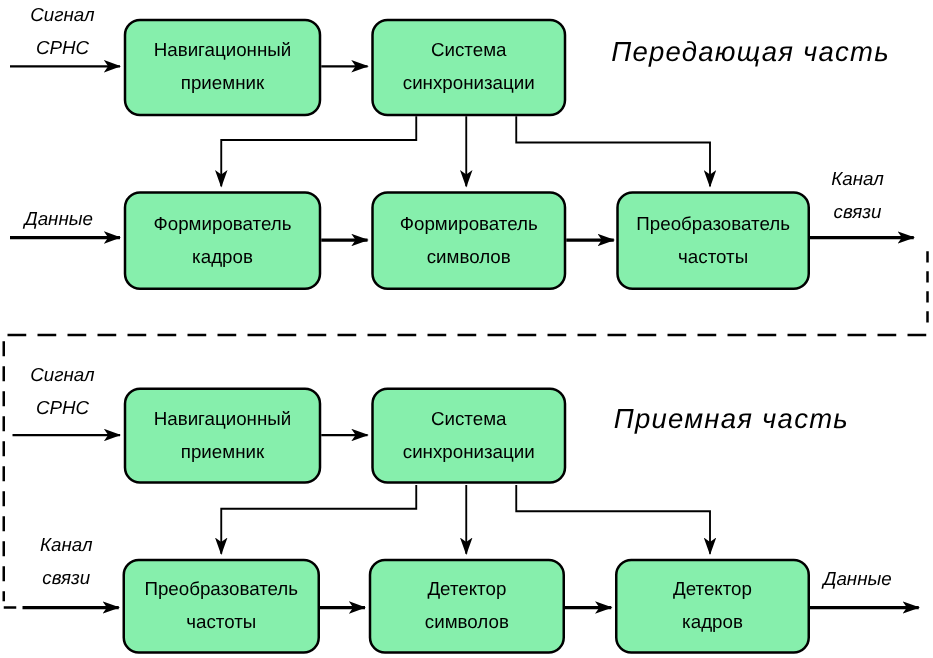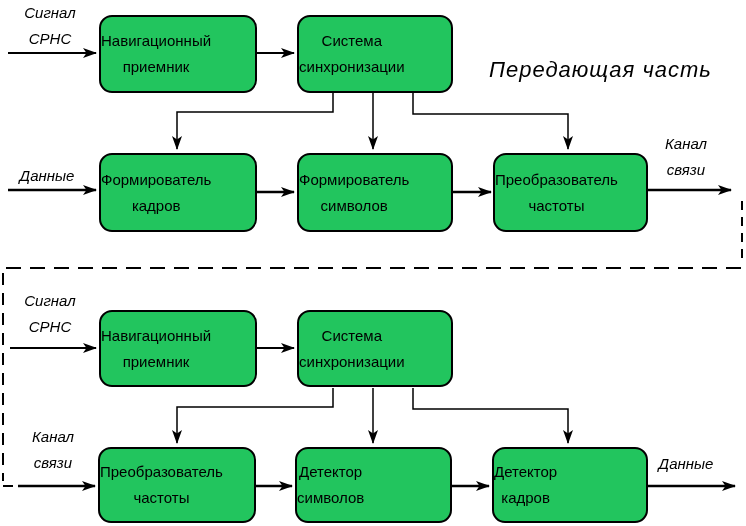--- a/index.html
+++ b/index.html
@@ -3,32 +3,32 @@
 <meta charset="utf-8">
 <style>
   html,body{margin:0;padding:0;background:#fff;}
   .canvas{
     position:relative;width:746px;height:526px;background:#fff;overflow:hidden;
     font-family:"Liberation Sans",sans-serif;color:#000;
   }
   .wires{position:absolute;left:0;top:0;width:746px;height:526px;}
   .block{
     position:absolute;box-sizing:border-box;border:2px solid #000;border-radius:13px;
-    background:#22c55e;display:flex;align-items:center;
+    background:#86efac;display:flex;align-items:center;justify-content:center;
   }
   .block-label{
     text-align:center;white-space:pre-line;font-size:15px;line-height:26px;
   }
   .io-label{
     position:absolute;text-align:center;white-space:pre-line;
     font-size:15px;line-height:26px;font-style:italic;
   }
   .section-title{
     position:absolute;font-style:italic;font-size:22px;line-height:26px;
-    letter-spacing:1px;white-space:nowrap;margin-top:28px;
+    letter-spacing:1px;white-space:nowrap;
   }
 </style>
 </head>
 <body>
 
 <div class="canvas">
 
   <svg class="wires" viewBox="0 0 746 526">
     <defs>
       <marker id="arr" viewBox="0 0 14 10" refX="13" refY="5" markerWidth="14" markerHeight="10" orient="auto-start-reverse" markerUnits="userSpaceOnUse">
@@ -112,17 +112,18 @@
 
   <div class="io-label" style="left:8px;top:0px;width:84px">Сигнал
 СРНС</div>
   <div class="section-title" style="left:489px;top:29px">Передающая часть</div>
   <div class="io-label" style="left:10px;top:163px;width:74px">Данные</div>
   <div class="io-label" style="left:648px;top:131px;width:76px">Канал
 связи</div>
 
   <div class="io-label" style="left:8px;top:288px;width:84px">Сигнал
 СРНС</div>
+  <div class="section-title" style="left:491px;top:322px">Приемная часть</div>
   <div class="io-label" style="left:16px;top:424px;width:74px">Канал
 связи</div>
   <div class="io-label" style="left:646px;top:451px;width:80px">Данные</div>
 
 </div>
 
 </body></html>

